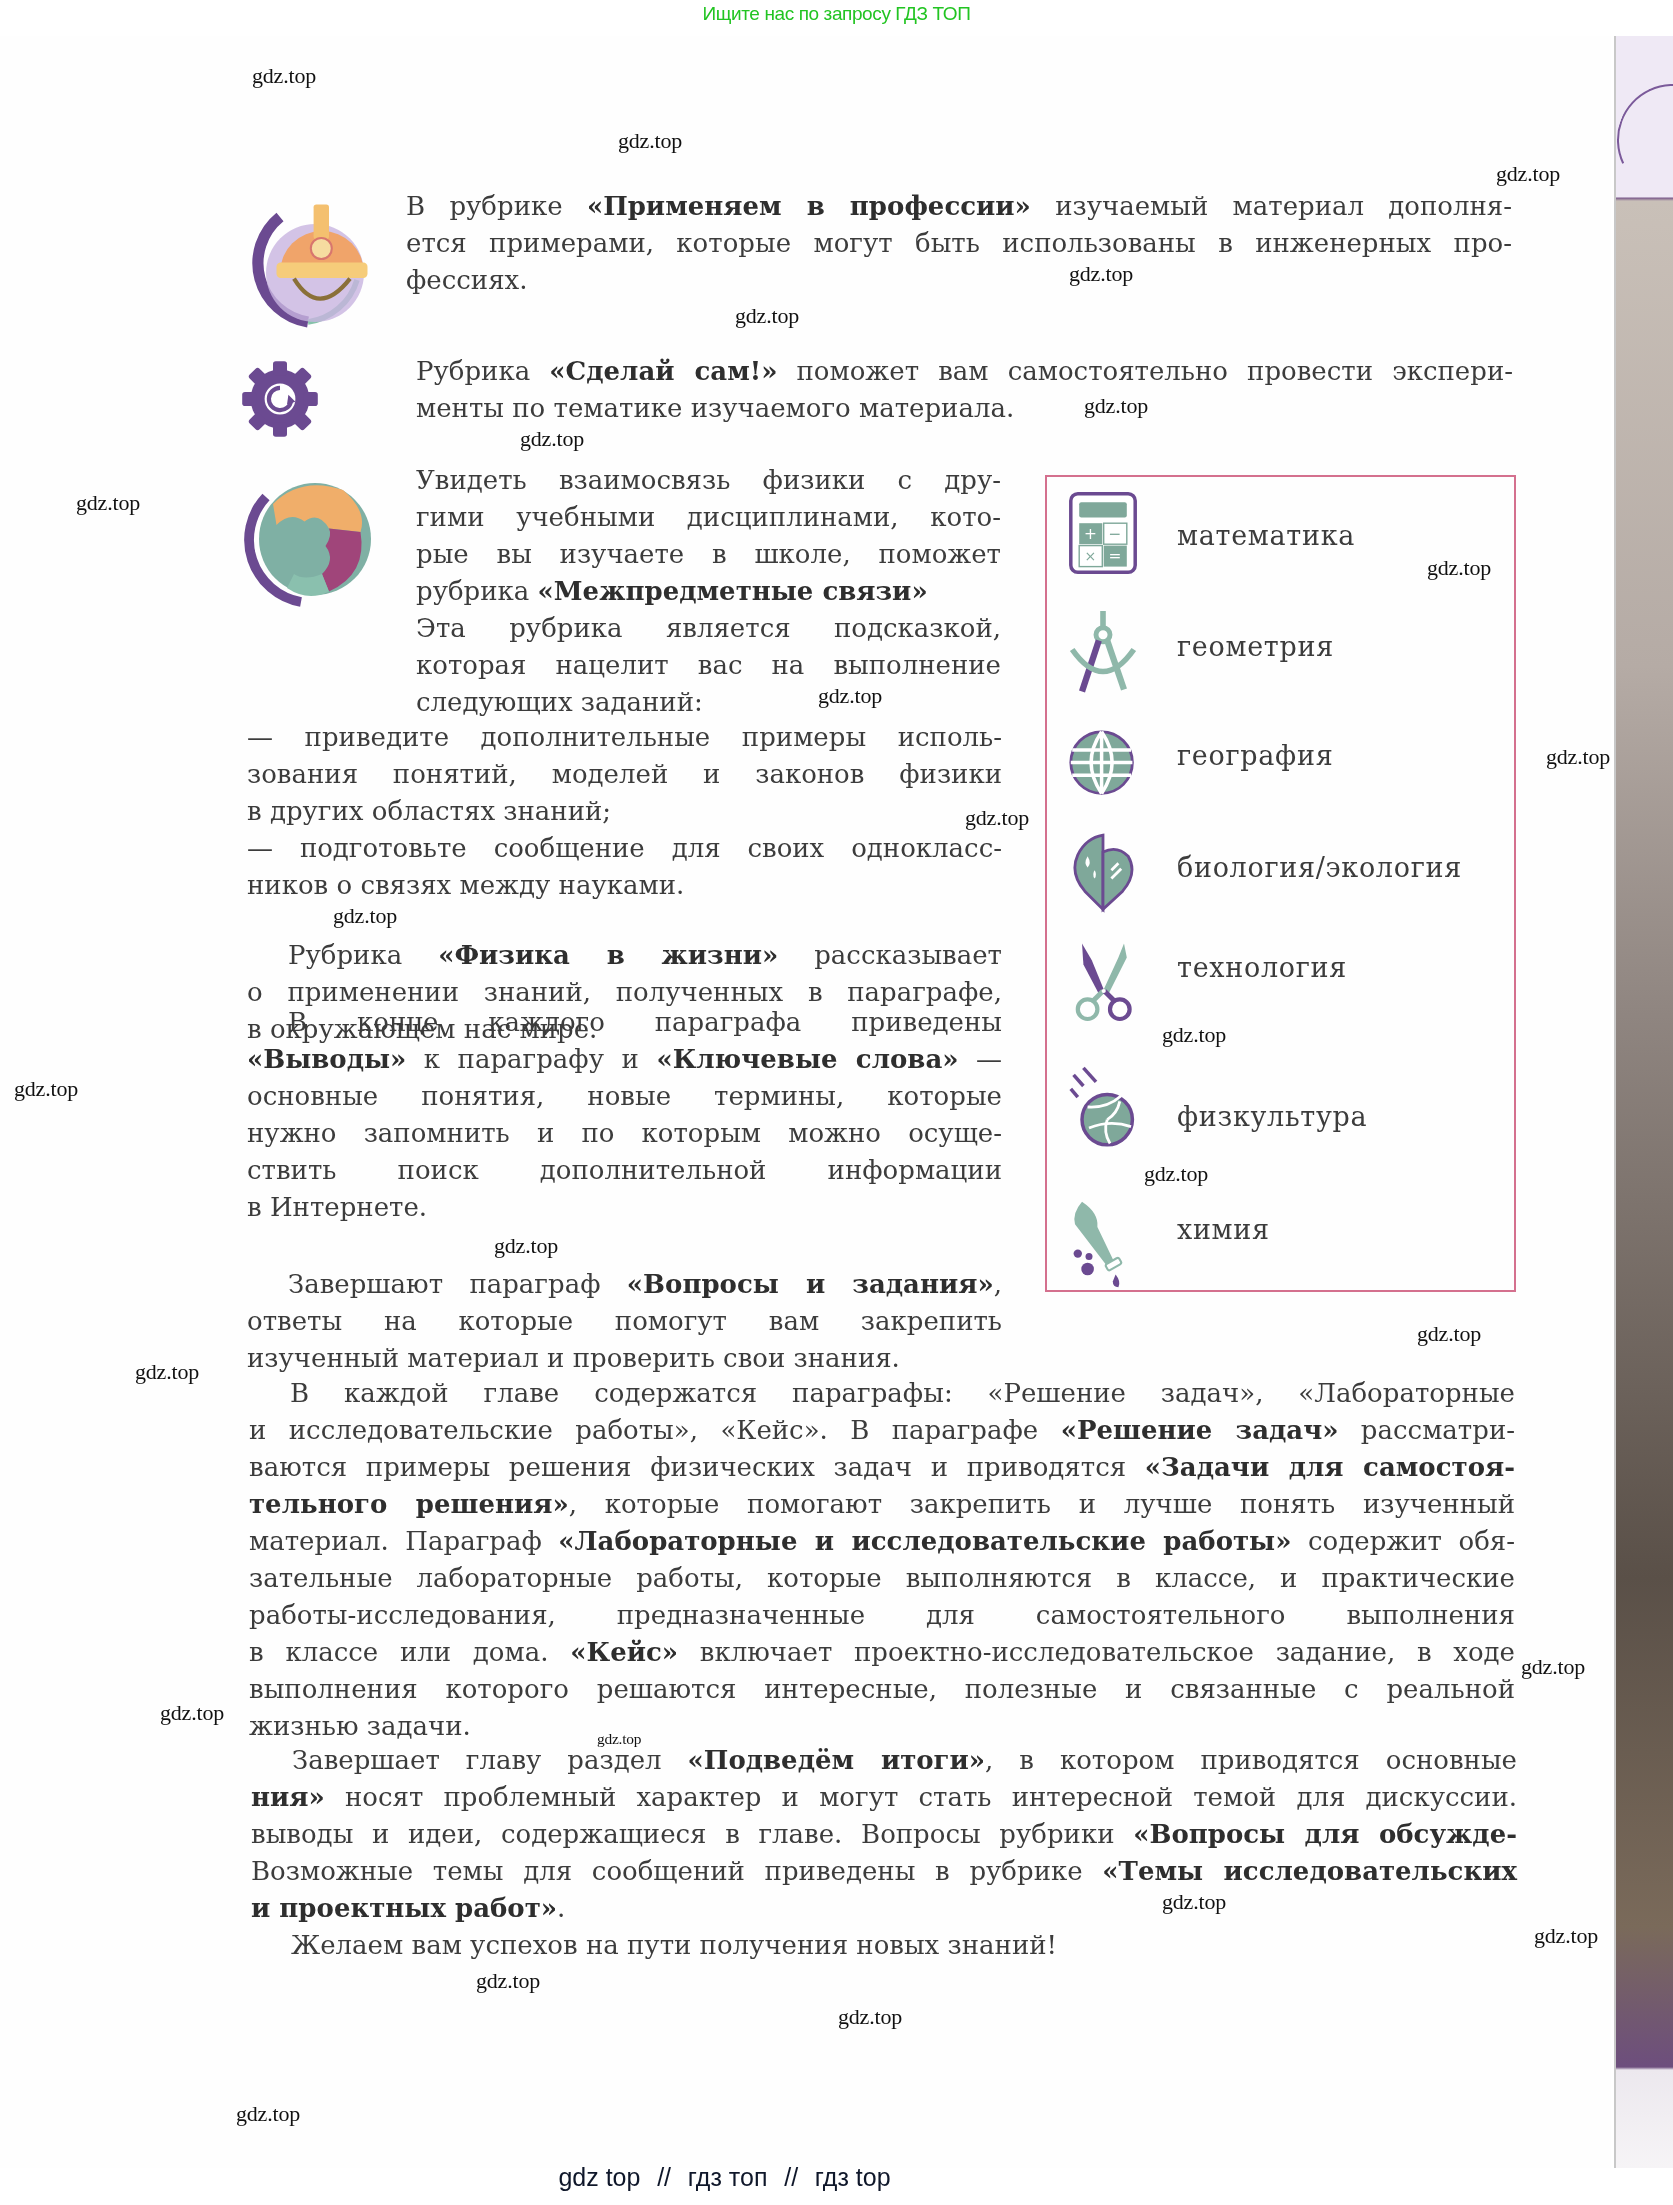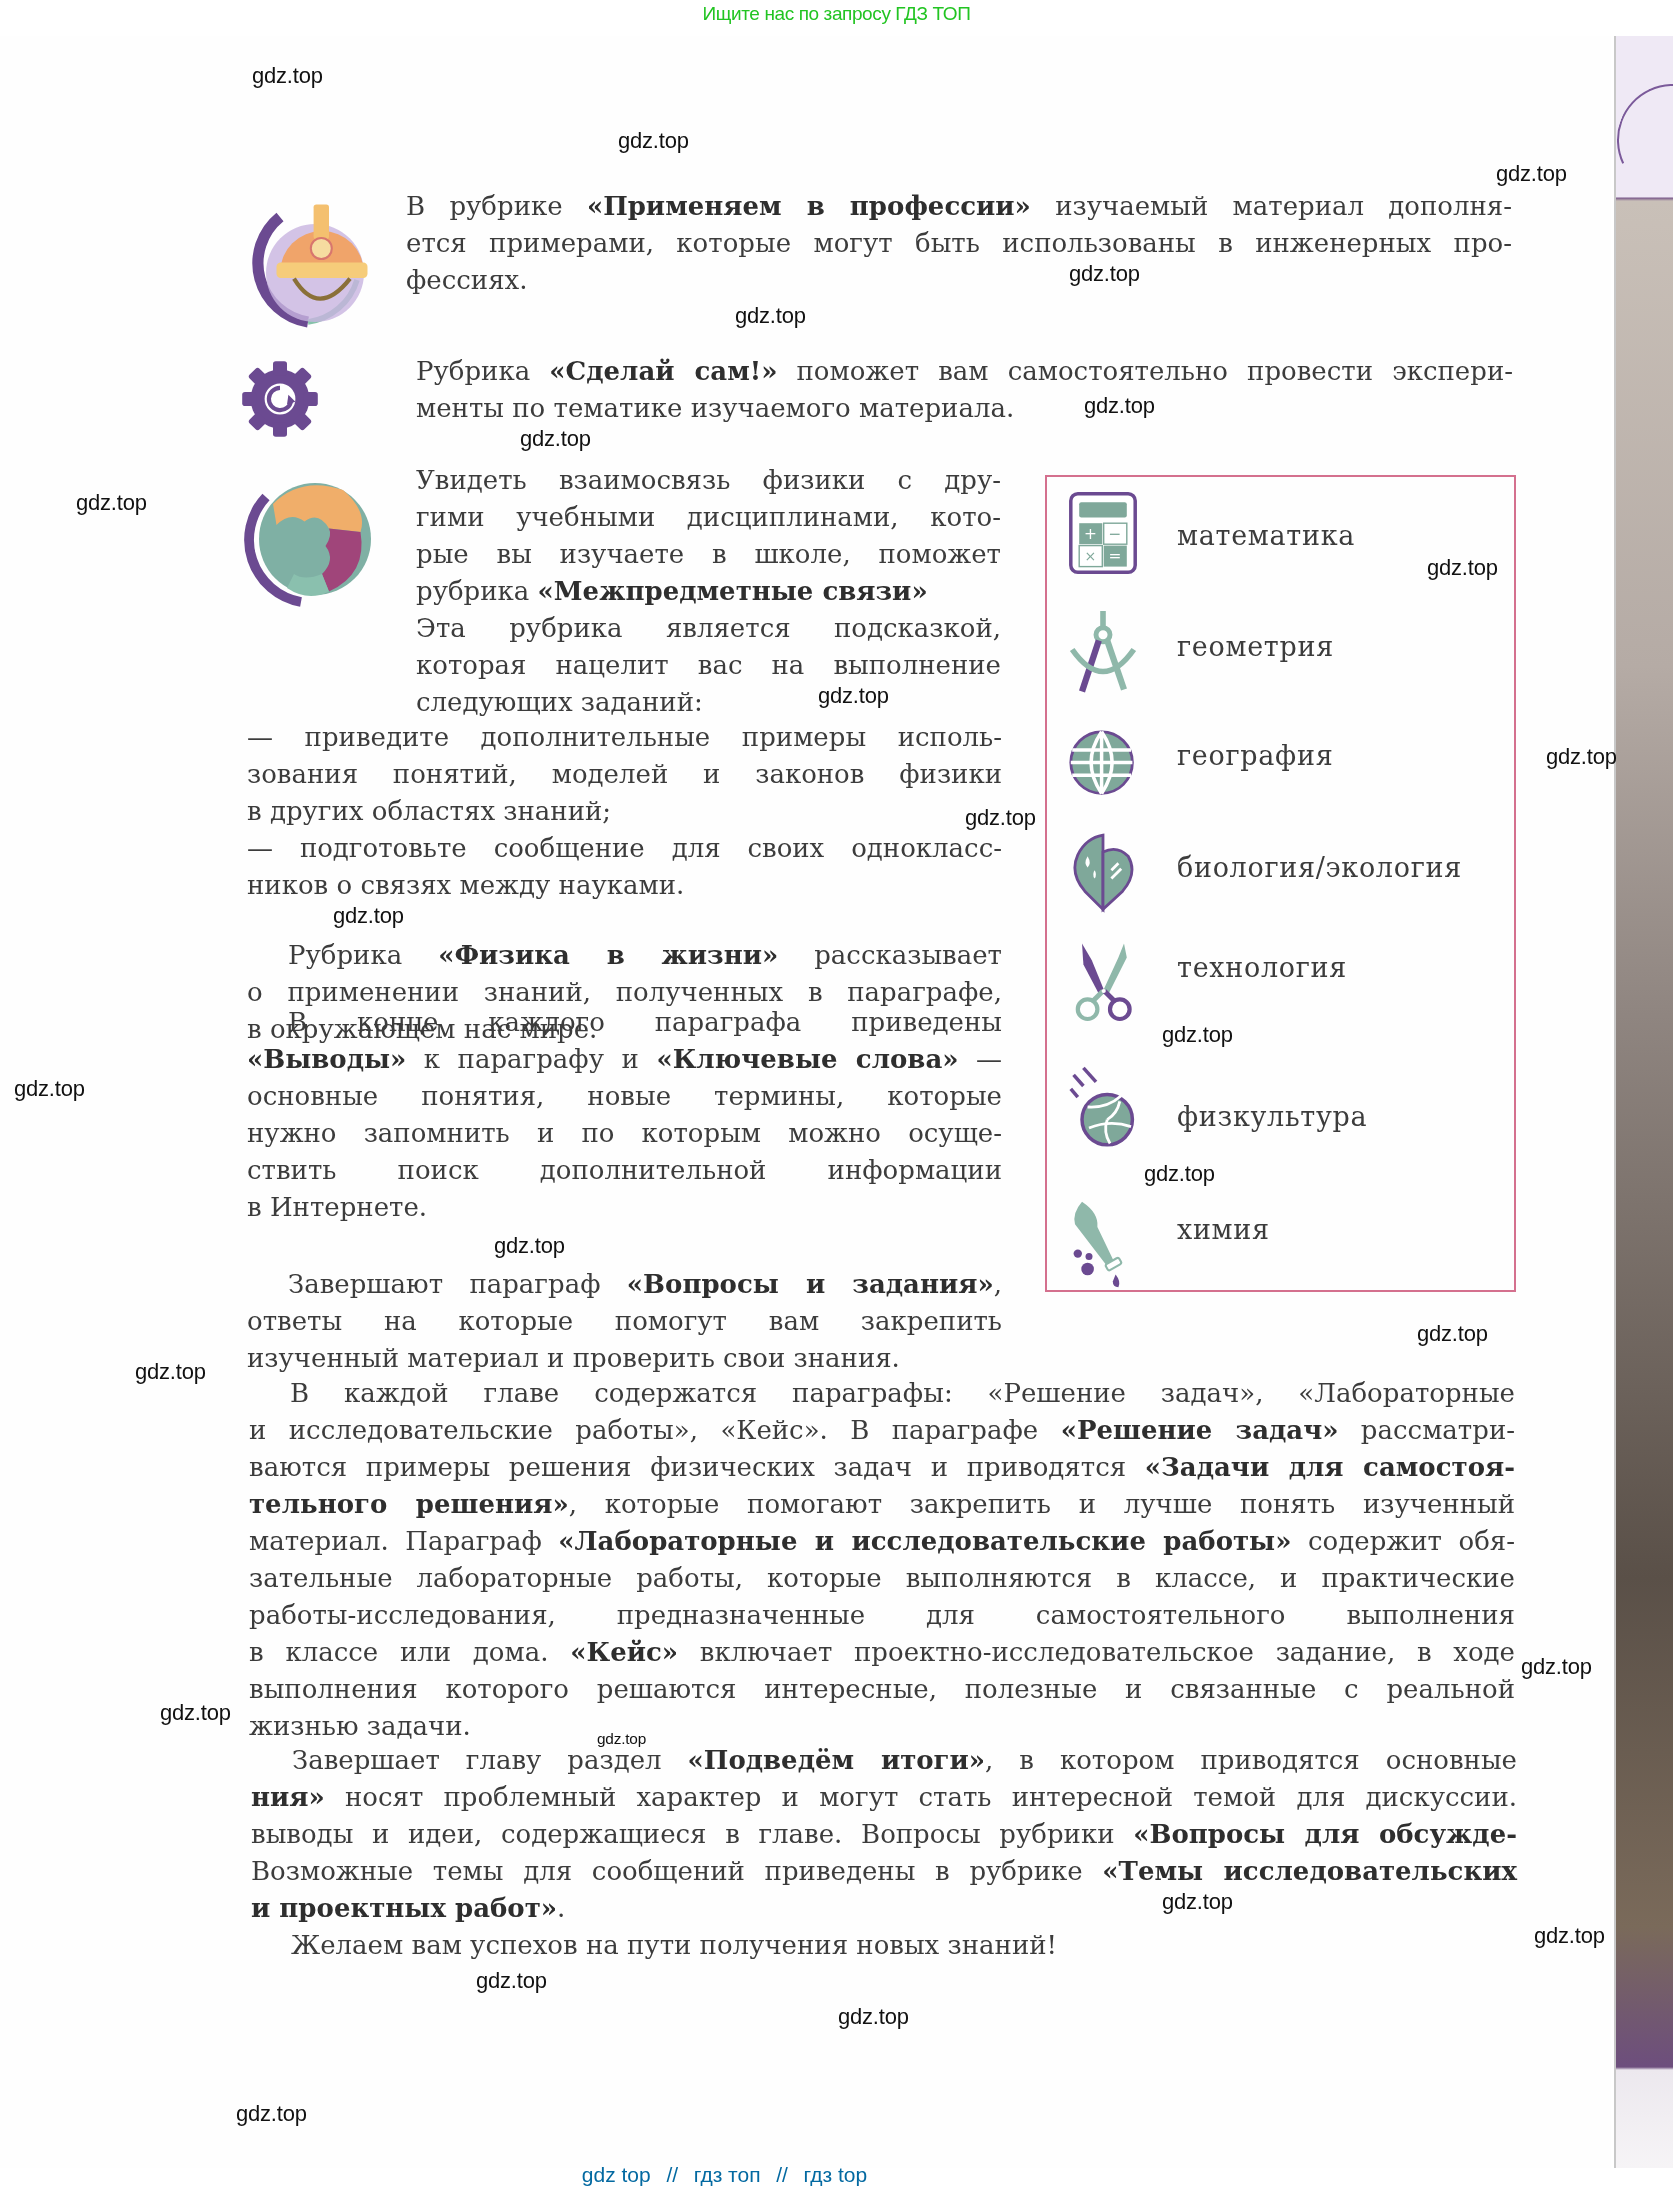--- a/index.html
+++ b/index.html
@@ -2,32 +2,32 @@
 <html style="font-size:11.2px"><head>
 <meta charset="utf-8">
 <style>
   * { box-sizing: border-box; margin: 0; padding: 0; }
   html, body { width: 1673px; height: 2205px; background: #ffffff; overflow: hidden; }
   body { position: relative; font-family: "DejaVu Serif", serif; color: #3a3a3a; }
 
   .top-banner { position: absolute; top: 2.8px; left: 0; width: 1673px; text-align: center;
     font-family: "Liberation Sans", sans-serif; font-size: 19px; color: #22c422; letter-spacing: -0.4px; }
   .footer-banner { position: absolute; top: 2163px; left: 0; width: 1449px; text-align: center;
-    font-family: "Liberation Sans", sans-serif; font-size: 21px; color: #0369a1; }
+    font-family: "Liberation Sans", sans-serif; font-size: 25px; color: #0f172a; }
   .footer-banner .sep { margin: 0 9.8px; }
 
   .page { position: absolute; left: 0; top: 36px; width: 1611px; height: 2132px; background: #fefefe; }
   .page-edge { position: absolute; left: 1614px; top: 36px; width: 59px; height: 2132px;
     background: linear-gradient(to bottom, #efe9f5 0px, #efe9f5 161px, #7a5a8a 162px, #c9c0b8 165px,
       #b5aba5 630px, #8f8580 980px, #5a5048 1541px, #7a6a5a 1891px, #6d4e7d 2031px, #ece8ee 2034px, #f6f4f6 2132px); }
   .page-edge::before { content: ""; position: absolute; left: 0; top: 0; width: 2.1px; height: 100%; background: #c8c8c8; }
   .page-edge-arc { position: absolute; left: 1617px; top: 84px; width: 112px; height: 112px;
     border: 2.8px solid #7b5a9a; border-radius: 50%; border-right-color: transparent; border-bottom-color: transparent; transform: rotate(20deg); }
 
-  .watermark { position: absolute; font-family: Liberation Sans, sans-serif; font-size: 22px; color: #111; letter-spacing: -0.2px; }
+  .watermark { position: absolute; font-family: Liberation Serif, serif; font-size: 22px; color: #111; letter-spacing: -0.2px; }
   .watermark.small { font-size: 15.4px; }
 
   .text { position: absolute; font-size: 26px; line-height: 37px; color: #3c3c3c; }
   .text b { font-weight: bold; color: #2e2e2e; }
   .line { display: block; white-space: nowrap; }
   .jline { display: block; text-align: justify; text-align-last: justify; white-space: nowrap; }
 
   .icon { position: absolute; }
 
   .subjects-box { position: absolute; left: 1045px; top: 475px; width: 471px; height: 817px;

